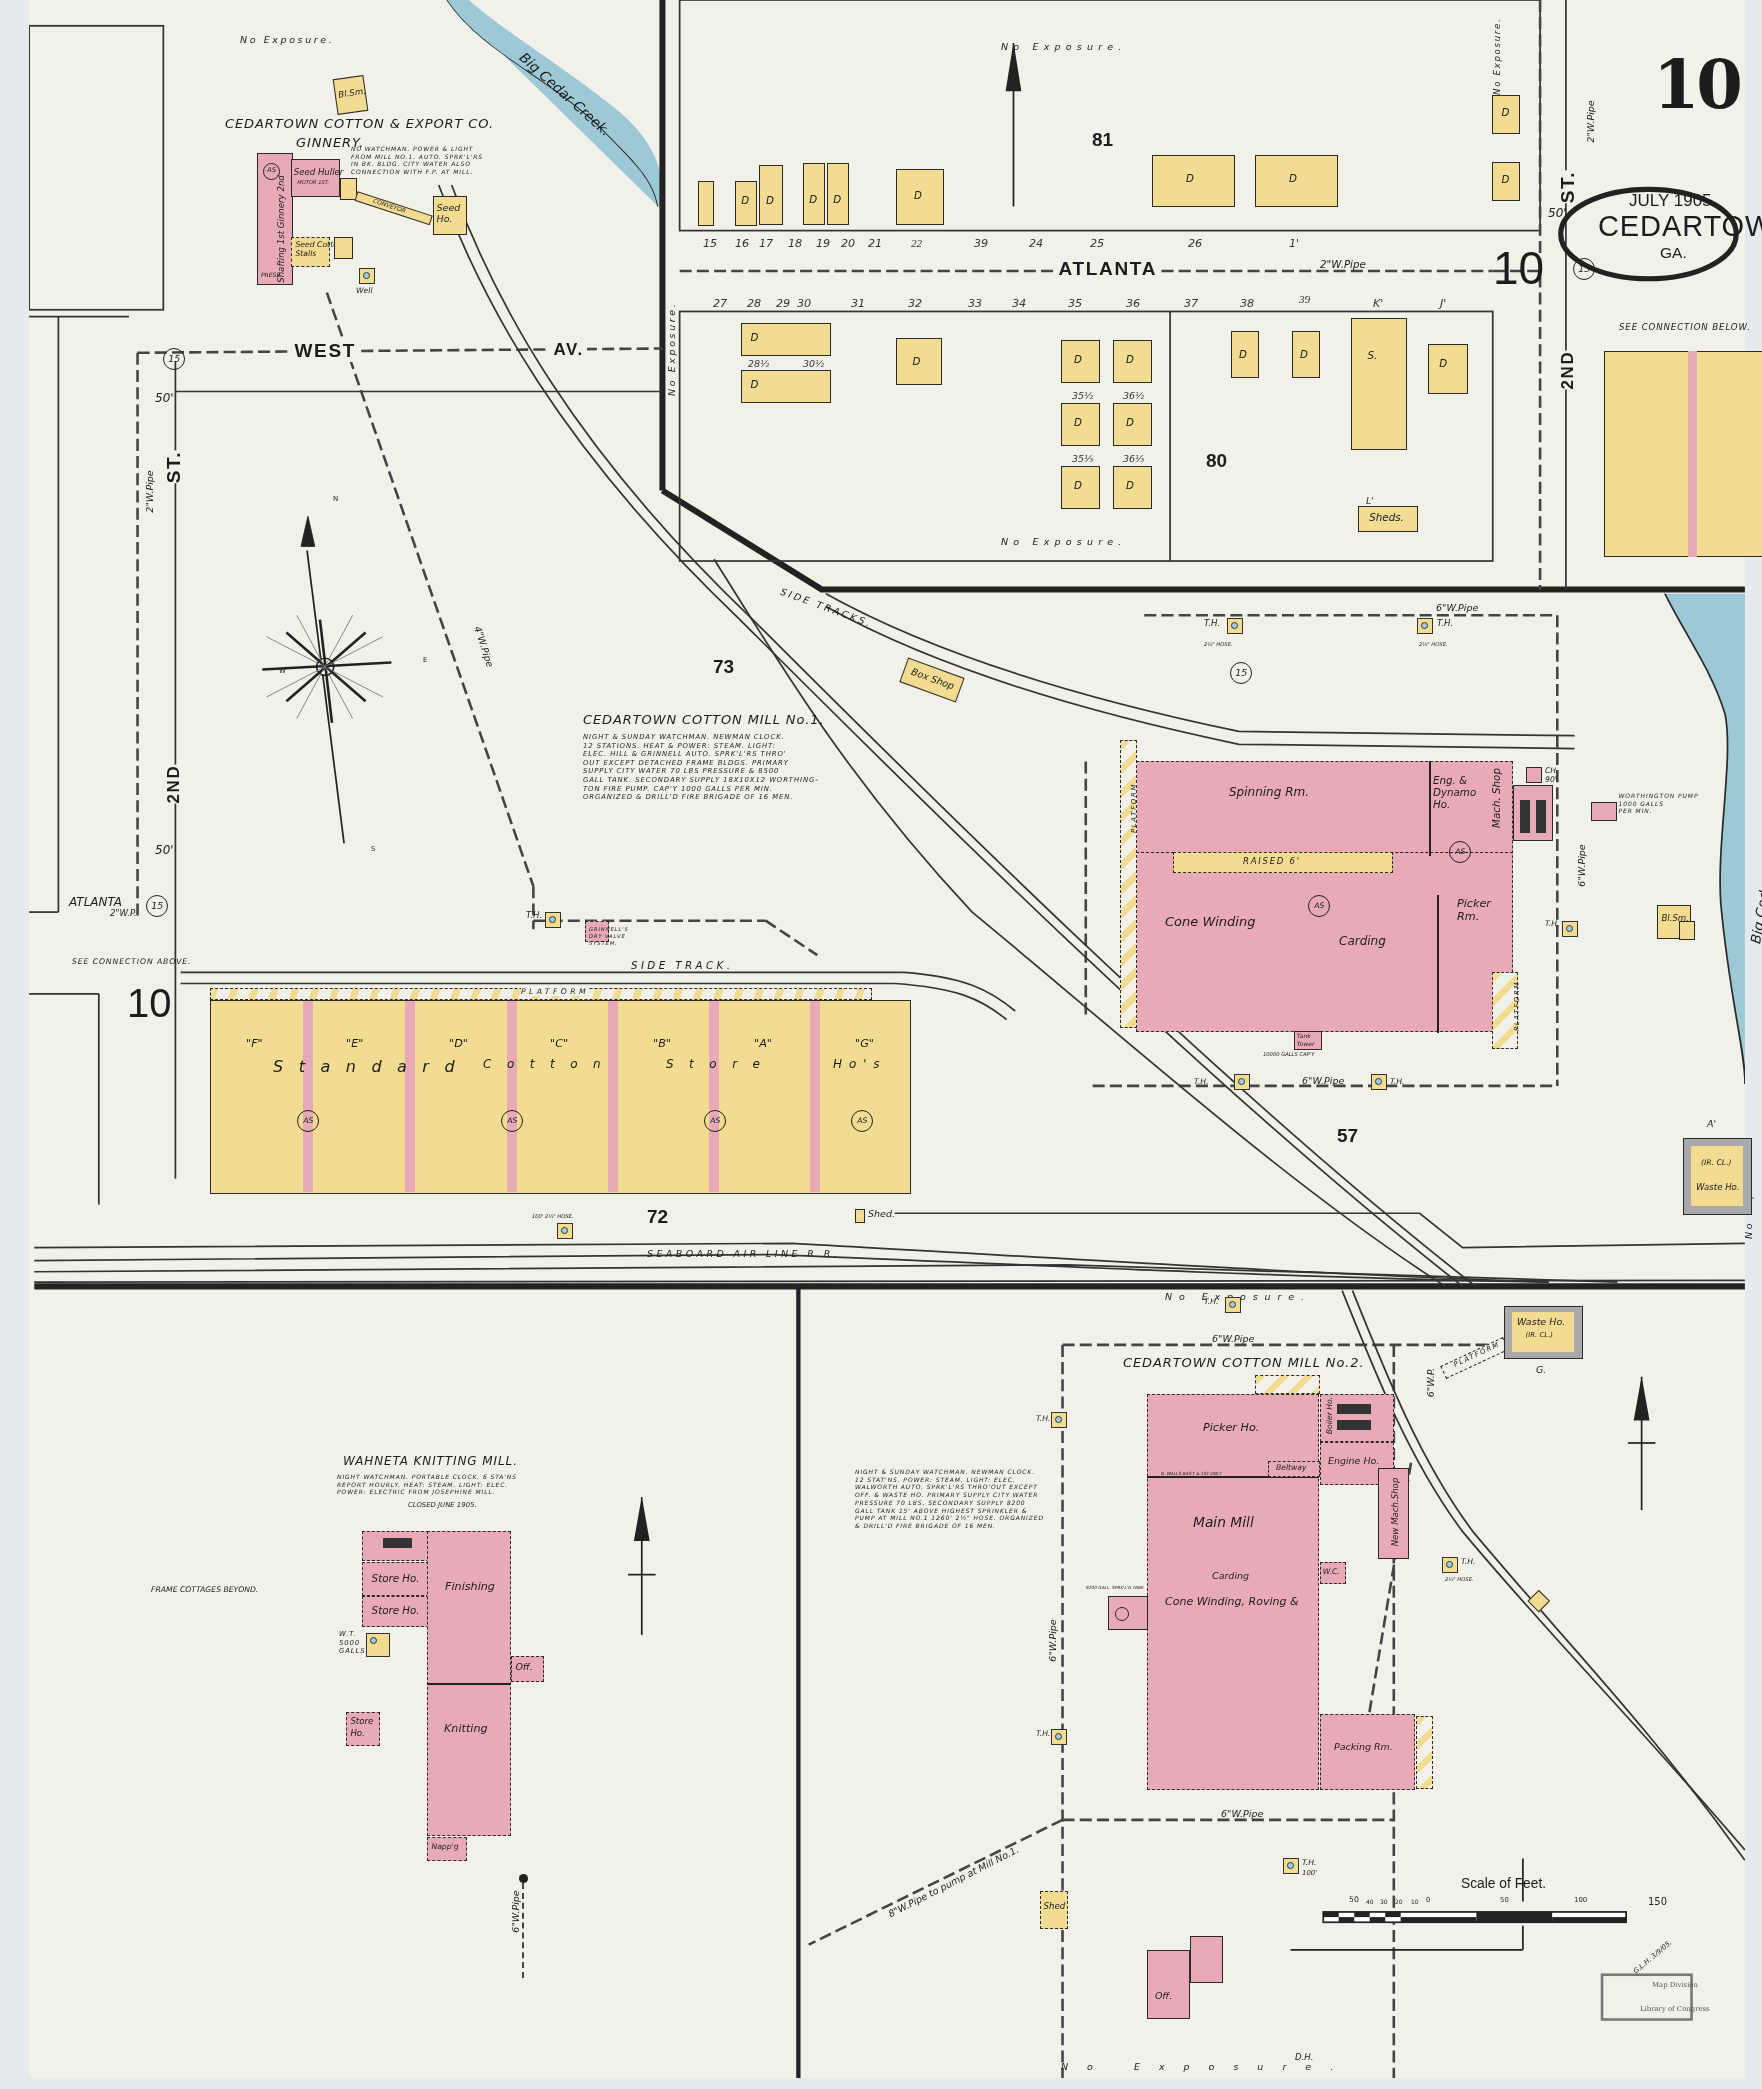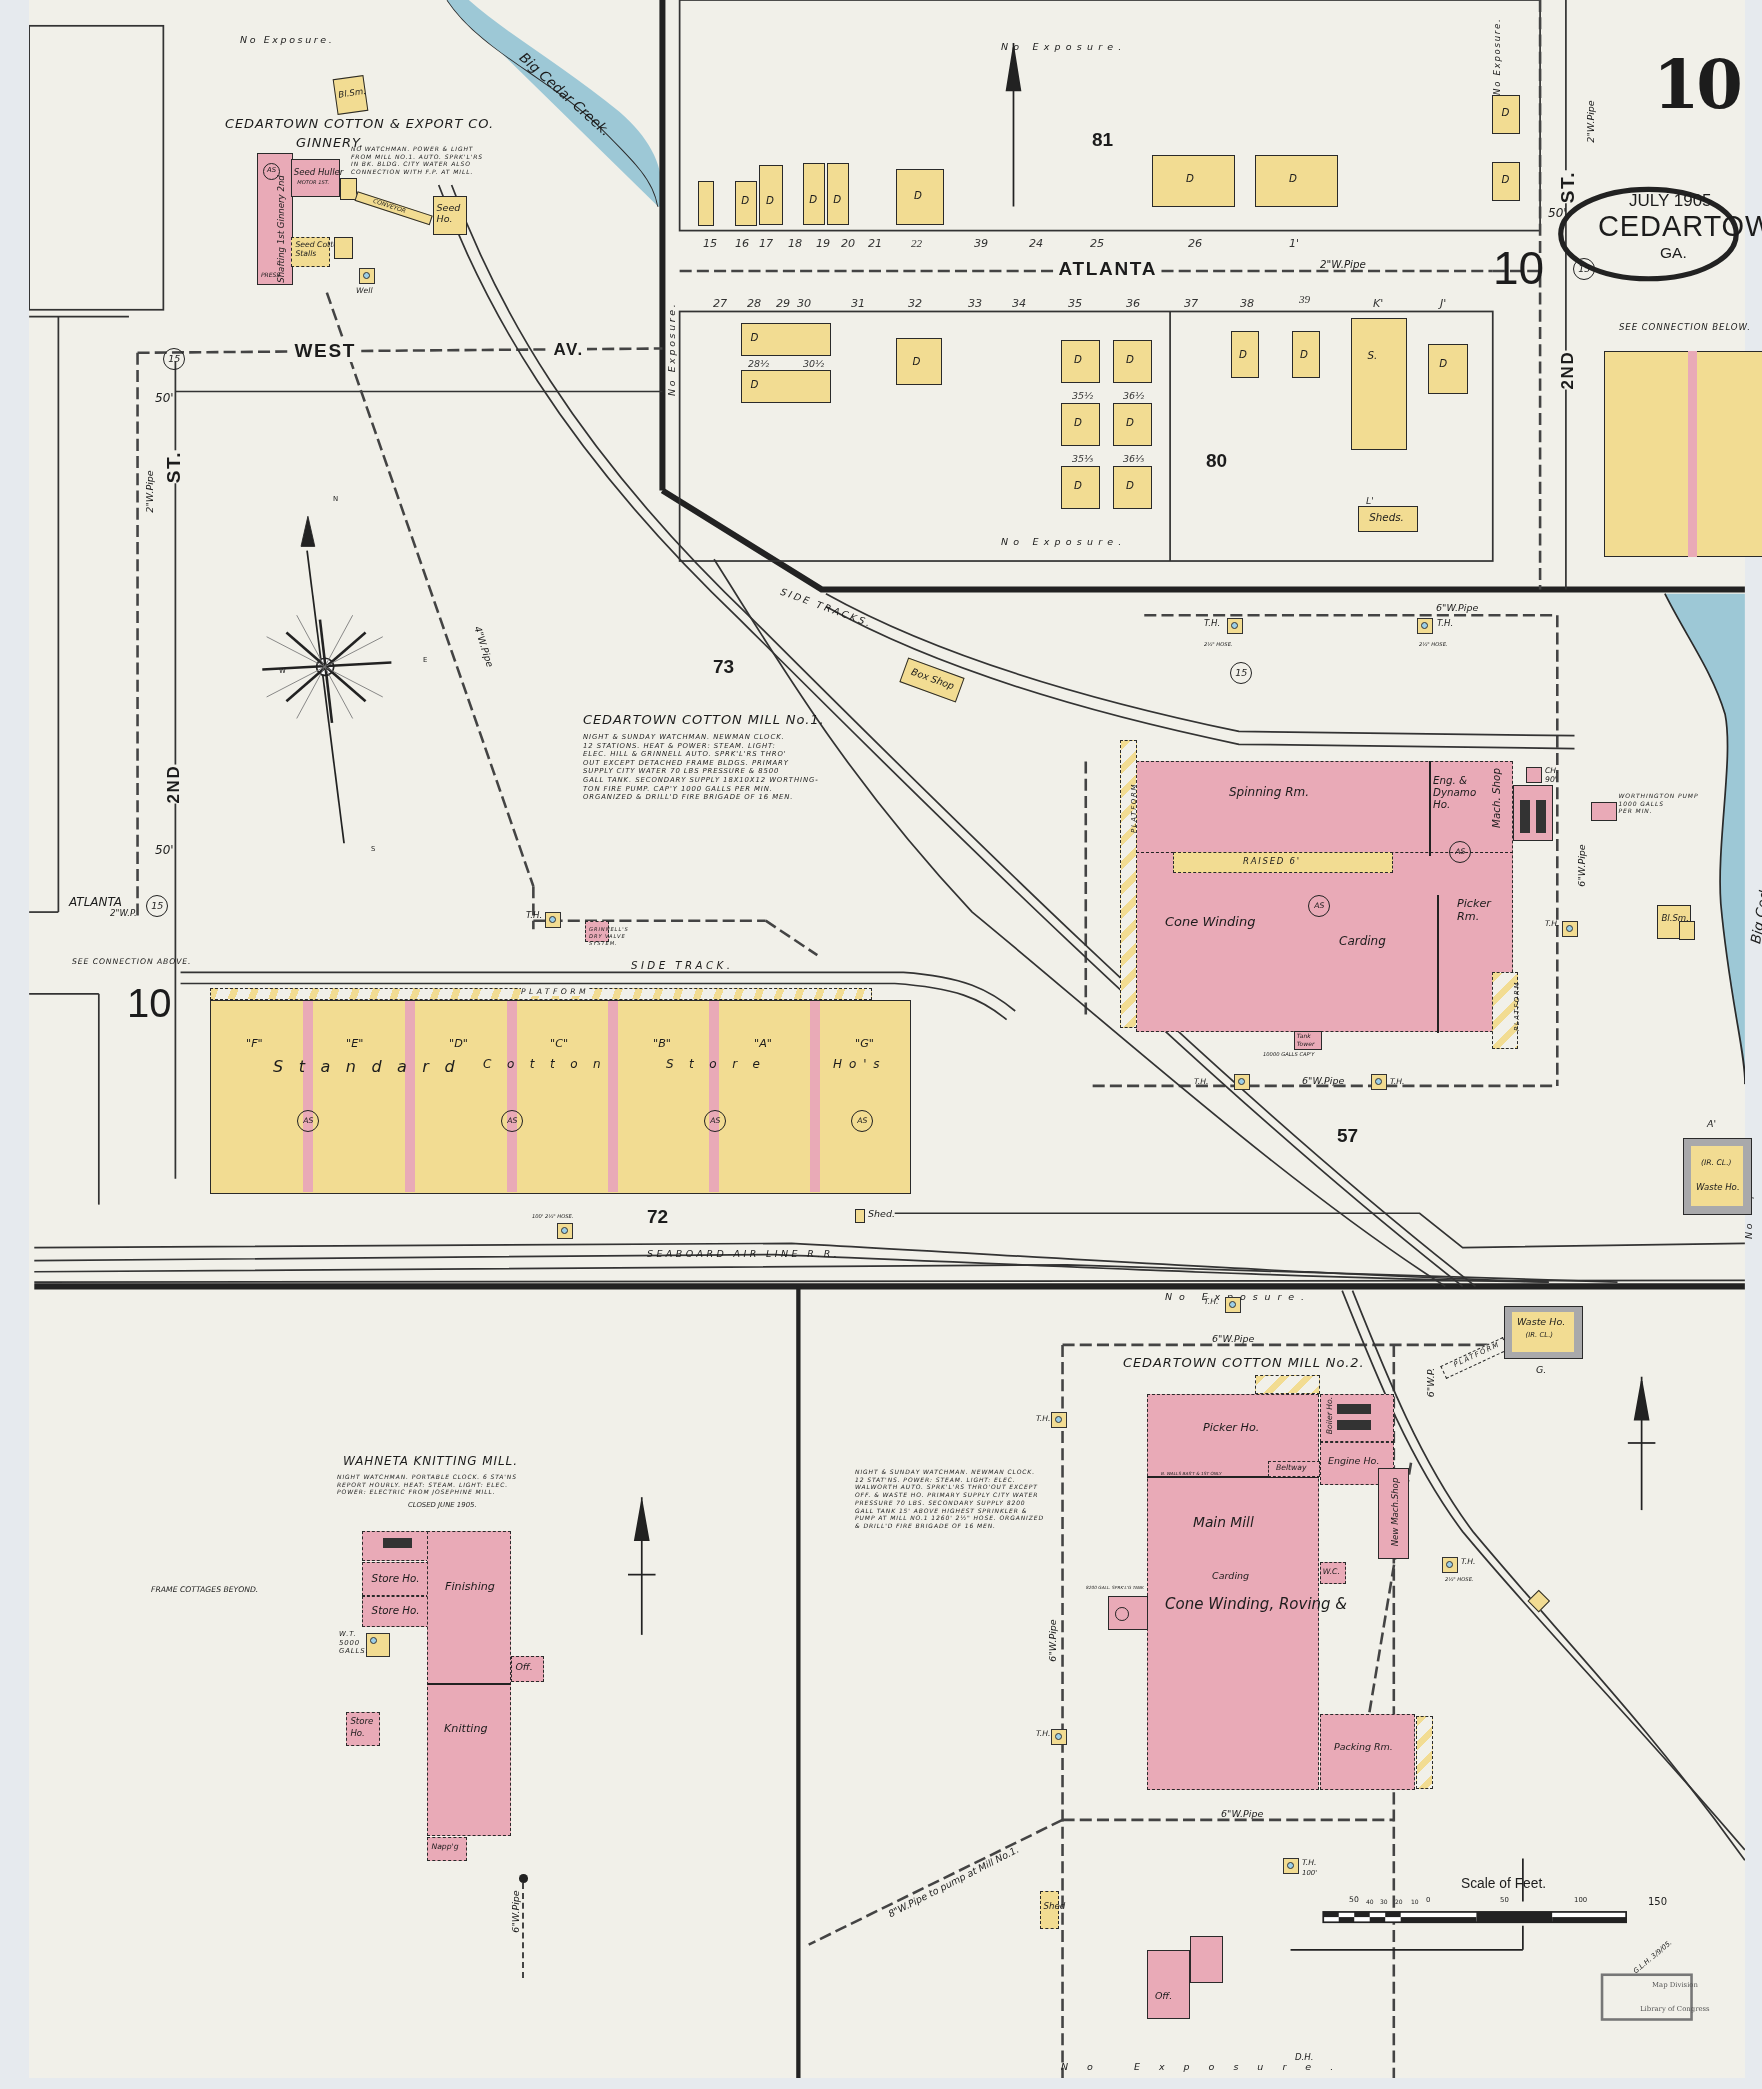--- a/index.html
+++ b/index.html
@@ -491,21 +491,21 @@
 PRESSURE 70 LBS. SECONDARY SUPPLY 8200
 GALL TANK 15' ABOVE HIGHEST SPRINKLER &amp;
 PUMP AT MILL NO.1 1260' 2½" HOSE. ORGANIZED
 &amp; DRILL'D FIRE BRIGADE OF 16 MEN.</div>
   <div class="bld frame" style="left:1226px;top:1375px;width:65px;height:19px;border-style:dashed;background:repeating-linear-gradient(135deg,#f2dc92 0 6.9px,#f1f0e9 6.9px 17px);"></div>
   <div class="bld brick" style="left:1118px;top:1394px;width:172px;height:396px;border-style:dashed;"></div>
   <div class="abs" style="left:1118px;top:1476px;width:172px;height:1.7px;background:#222;"></div>
   <span class="lbl" style="left:1174px;top:1421px;font-size:11.2px;">Picker Ho.</span>
   <span class="lbl" style="left:1132px;top:1471px;font-size:4.3px;">B. WALLS BAS'T &amp; 1ST ONLY</span>
   <span class="lbl" style="left:1164px;top:1514px;font-size:13.8px;">Main Mill</span>
-  <span class="lbl" style="left:1136px;top:1557px;font-size:15px;margin-top:38px;">Cone Winding, Roving &amp;</span>
+  <span class="lbl" style="left:1136px;top:1557px;font-size:11px;margin-top:38px;">Cone Winding, Roving &amp;</span>
   <span class="lbl" style="left:1183px;top:1570px;font-size:9.5px;">Carding</span>
   <div class="bld brick" style="left:1291px;top:1394px;width:74px;height:48px;border-style:dashed;"></div>
   <div class="abs" style="left:1308px;top:1404px;width:34px;height:10.3px;background:#333;"></div>
   <div class="abs" style="left:1308px;top:1420px;width:34px;height:10.3px;background:#333;"></div>
   <span class="lbl" style="left:1282px;top:1411px;font-size:7.7px;transform:rotate(-90deg);">Boiler Ho.</span>
   <div class="bld brick" style="left:1291px;top:1442px;width:74px;height:43px;border-style:dashed;">
         <span class="lbl" style="left:6.9px;top:12px;font-size:9.5px;">Engine Ho.</span>
       </div>
   <div class="bld brick" style="left:1239px;top:1461px;width:52px;height:15.5px;border-style:dashed;">
         <span class="lbl" style="left:6.9px;top:0.9px;font-size:7.7px;">Beltway</span>
@@ -525,21 +525,21 @@
   <div class="bld frame" style="left:1411px;top:1351px;width:69px;height:13.8px;transform:rotate(-25deg);border-style:dashed;background:#f1f0e9;">
         <span class="lbl" style="left:12px;top:0px;font-size:6.9px;letter-spacing:1.7px;">PLATFORM</span>
       </div>
   <div class="bld iron" style="left:1475px;top:1306px;width:79px;height:53px;">
     <div class="abs frame" style="left:6.9px;top:5.2px;width:62px;height:40px;"></div>
     <span class="lbl" style="left:12px;top:8.6px;font-size:9.5px;">Waste Ho.</span>
     <span class="lbl" style="left:20.6px;top:24px;font-size:6.9px;">(IR. CL.)</span>
   </div>
   <span class="lbl" style="left:1507px;top:1364px;font-size:9.5px;">G.</span>
   <div class="bld frame" style="left:1502px;top:1593px;width:15.5px;height:15.5px;transform:rotate(45deg);"></div>
-  <div class="bld frame" style="left:1011px;top:1891px;width:19px;height:38px;border-style:dashed;">
+  <div class="bld frame" style="left:1011px;top:1891px;width:28px;height:38px;border-style:dashed;">
         <span class="lbl" style="left:2.6px;top:8.6px;font-size:8.6px;">Shed</span>
       </div>
   <div class="bld brick" style="left:1118px;top:1950px;width:43px;height:69px;">
         <span class="lbl" style="left:6.9px;top:39px;font-size:9.5px;">Off.</span>
       </div>
   <div class="bld brick" style="left:1161px;top:1936px;width:33px;height:47px;"></div>
   <div class="bld frame" style="left:1114px;top:1981px;width:46px;height:52px;border-style:dashed;z-index:-1;"></div>
   <span class="lbl" style="left:1266px;top:2052px;font-size:8.6px;">D.H.</span>
 </div>
 

